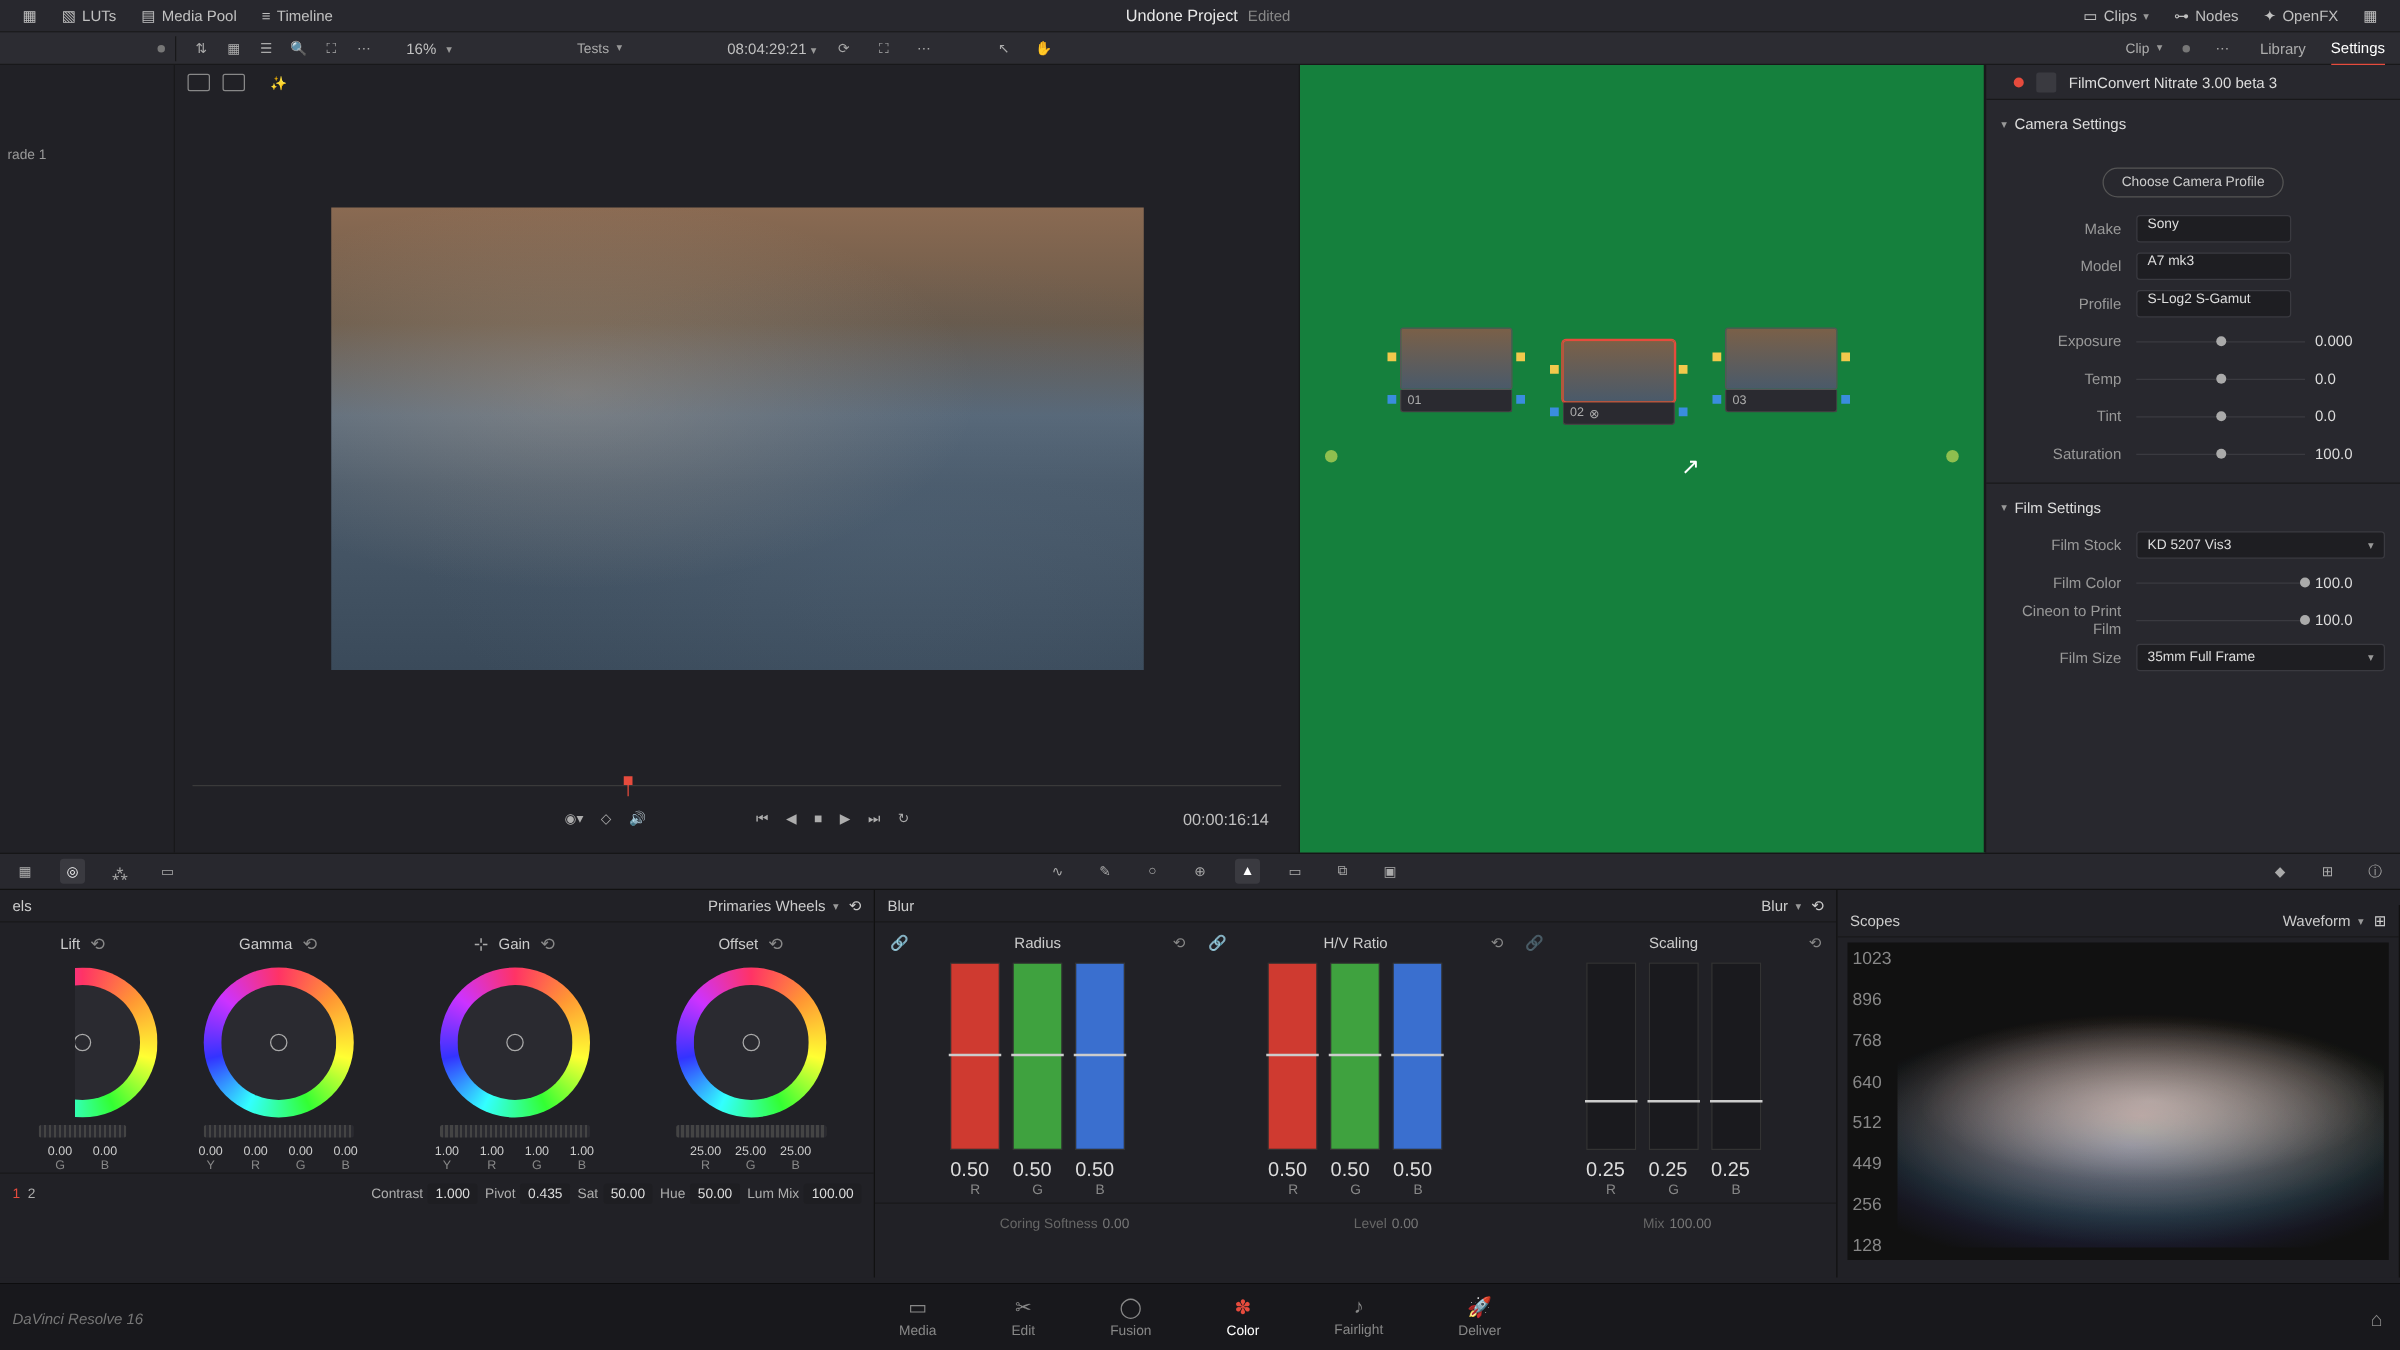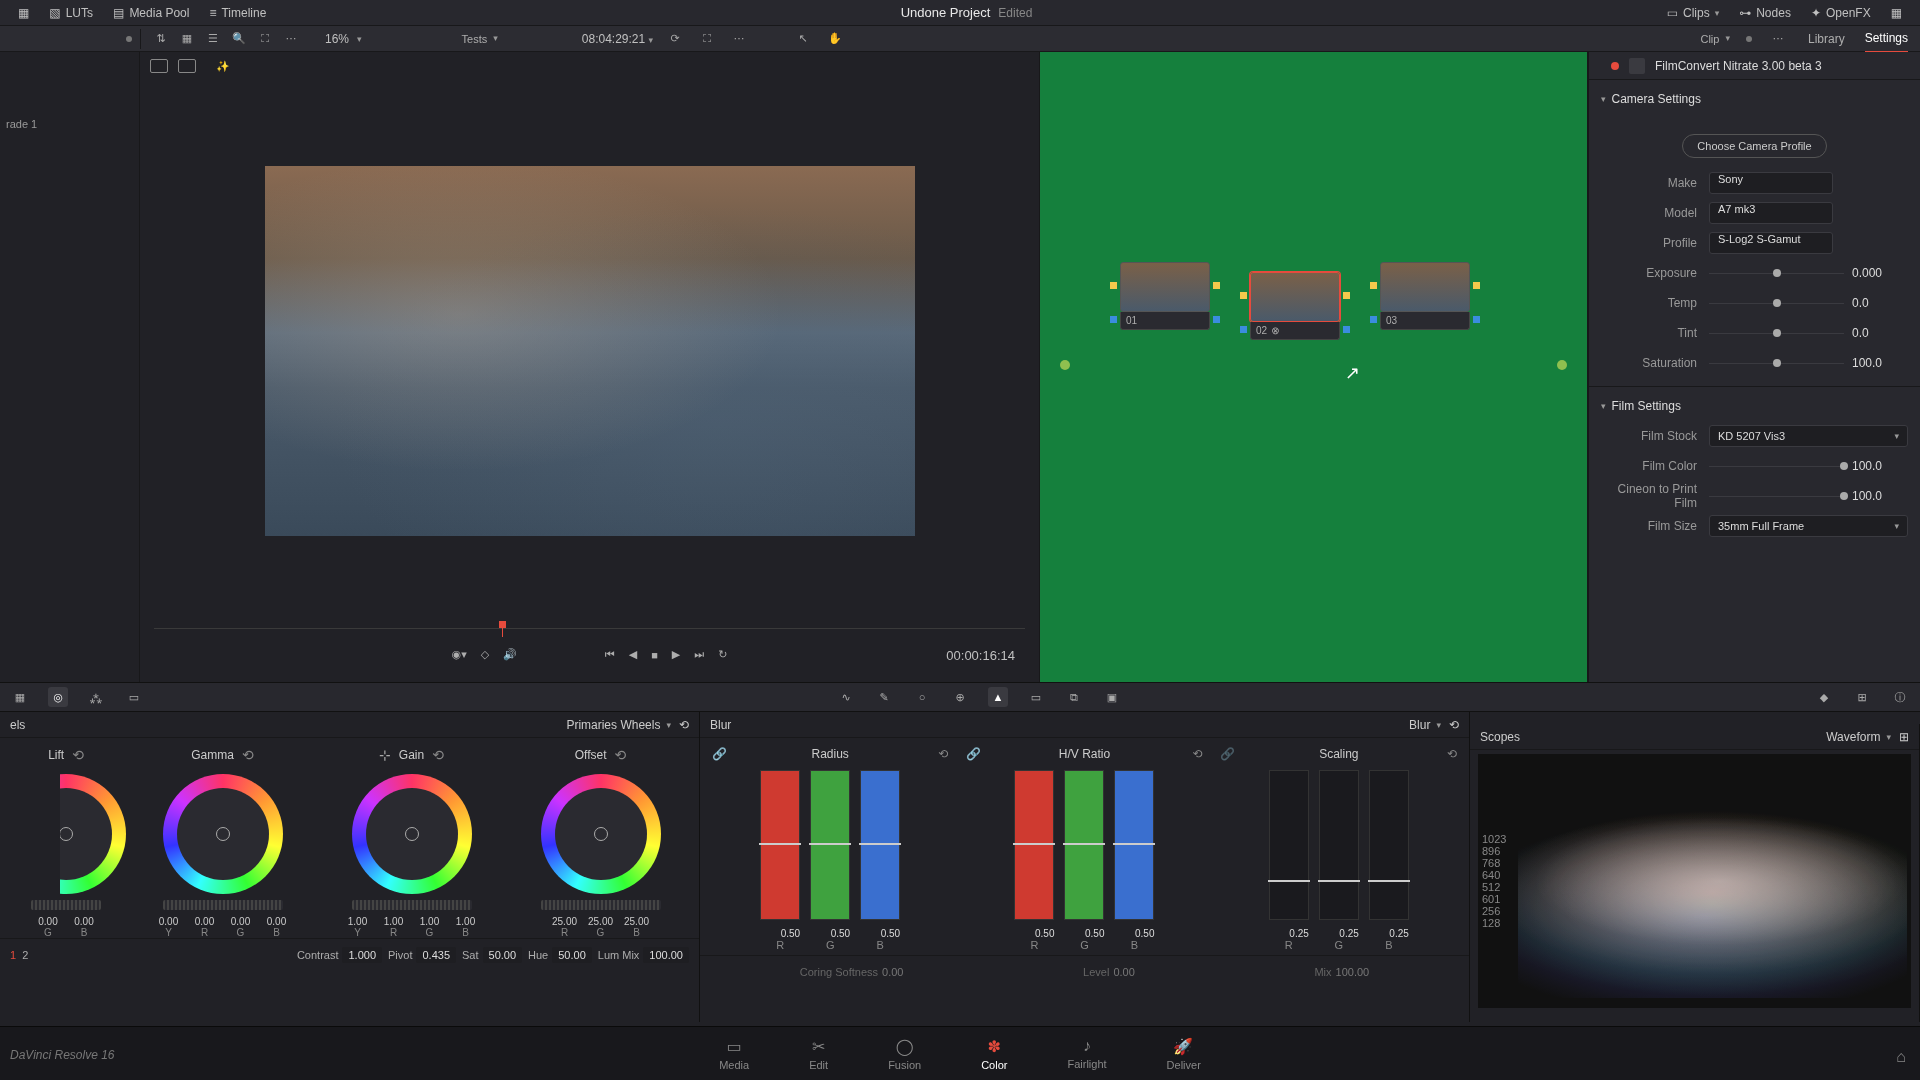--- a/index.html
+++ b/index.html
@@ -112,30 +112,30 @@
 .blur-col .bhead { display:flex; align-items:center; justify-content:center; gap:10px; height:24px; position:relative; }
 .blur-col .bhead .blabel { font-size:12px; color:#ccc; }
 .blur-col .bhead .link { position:absolute; left:4px; font-size:12px; color:#888; }
 .blur-col .bhead .reset { position:absolute; right:4px; font-size:12px; color:#888; }
 .bars { display:flex; justify-content:center; gap:10px; height: 150px; align-items:flex-end; margin-top:4px; }
 .bar { width:40px; height:150px; background:#1a1a1e; position:relative; border:1px solid #333; }
 .bar .fill { position:absolute; left:0; right:0; bottom:0; }
 .bar.r .fill { background:#cf3a30; } .bar.g .fill { background:#3fa23f; } .bar.b .fill { background:#3a6fcf; }
 .bar .marker { position:absolute; left:-2px; right:-2px; height:2px; background:#ccc; }
 .bvals { display:flex; justify-content:center; gap:10px; margin-top:8px; }
-.bvals span { width:40px; text-align:right; font-size:10px; color:#ddd; }
+.bvals span { width:40px; text-align:left; font-size:16px; color:#ddd; }
 .blabs { display:flex; justify-content:center; gap:10px; }
 .blabs span { width:40px; text-align:center; font-size:11px; color:#888; }
 .blur-footer { display:flex; justify-content:space-around; padding: 10px; color:#666; border-top:1px solid #18181a; font-size:11px; }
 .blur-footer .pair .v { color:#777; margin-left:4px; }
 
 
 .scopes { flex:1;margin-top:12px; }
 .scope-body { position:relative; height:254px; margin: 4px 8px 0 8px; background:#111; overflow:hidden; }
-.scope-scale { position:absolute; left:4px; top:4px; bottom:4px; display:flex; flex-direction:column; justify-content:center; font-size:11px; color:#888; }
+.scope-scale { position:absolute; left:4px; top:4px; bottom:4px; display:flex; flex-direction:column; justify-content:space-between; font-size:14px; color:#888; }
 .scope-wave { position:absolute; left:40px; right:4px; top:10px; bottom:10px; }
 .scope-wave .layer { position:absolute; inset:0; mix-blend-mode:screen; }
 .scope-wave .layer.r { background: radial-gradient(ellipse 80% 50% at 50% 55%, rgba(255,60,60,0.5), transparent 70%); }
 .scope-wave .layer.g { background: radial-gradient(ellipse 85% 55% at 50% 60%, rgba(60,255,60,0.4), transparent 72%); }
 .scope-wave .layer.b { background: radial-gradient(ellipse 90% 60% at 48% 65%, rgba(80,80,255,0.45), transparent 72%); }
 .scope-wave .layer.w { background: radial-gradient(ellipse 70% 40% at 52% 50%, rgba(255,255,255,0.35), transparent 68%); }
 
 
 .page-nav { position:fixed; bottom:0; left:0; right:0; height:54px; background:#18181c; display:flex; align-items:center; justify-content:center; gap:60px; border-top:1px solid #0a0a0a; }
 .page-nav .pitem { display:flex; flex-direction:column; align-items:center; gap:3px; color:#888; font-size:11px; cursor:pointer; }
@@ -671,21 +671,21 @@
         </span>
       <span style="margin-left:8px;">⊞</span>
     </div>
     <div class="scope-body">
       <div class="scope-scale">
         <span>1023</span>
           <span>896</span>
           <span>768</span>
           <span>640</span>
           <span>512</span>
-          <span>601</span>
+          <span>449</span>
           <span>256</span>
           <span>128</span>
       </div>
       <div class="scope-wave">
         <div class="layer r"></div>
           <div class="layer g"></div>
           <div class="layer b"></div>
           <div class="layer w"></div>
       </div>
     </div>

